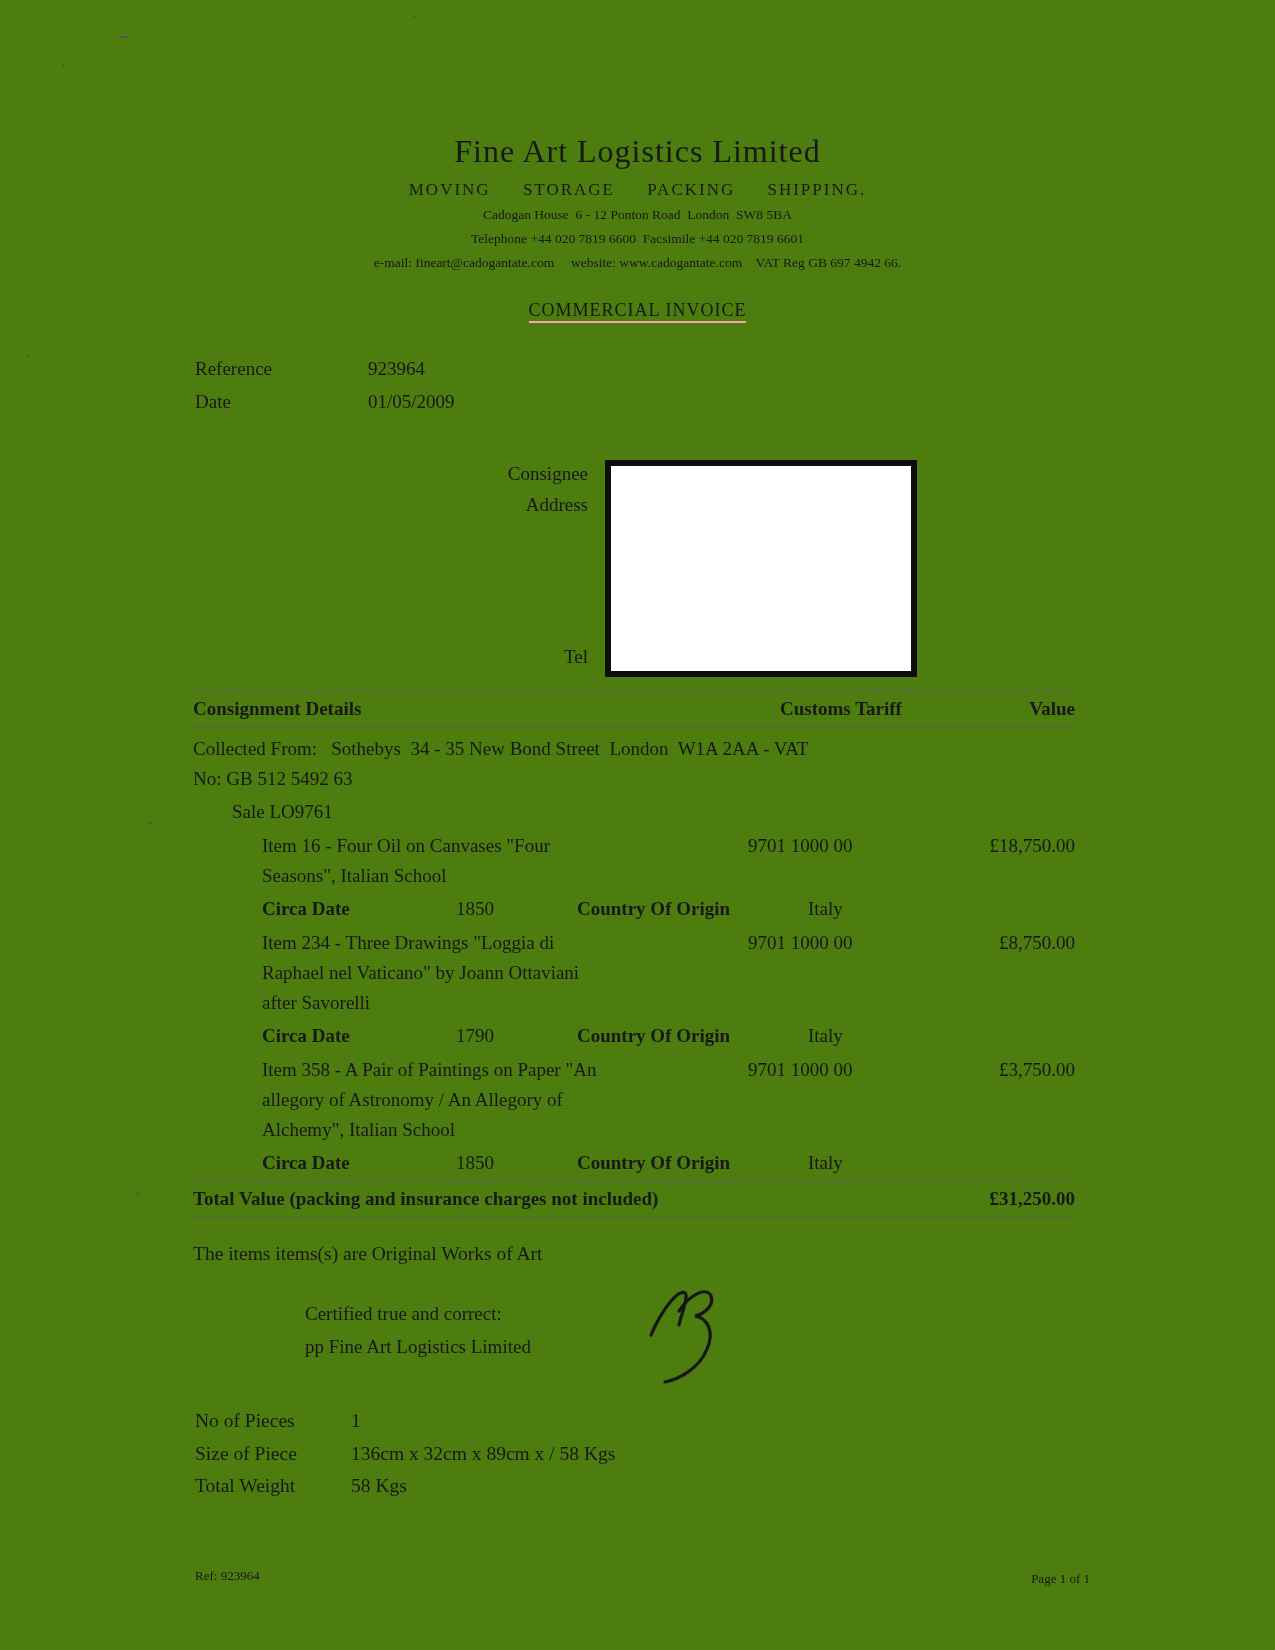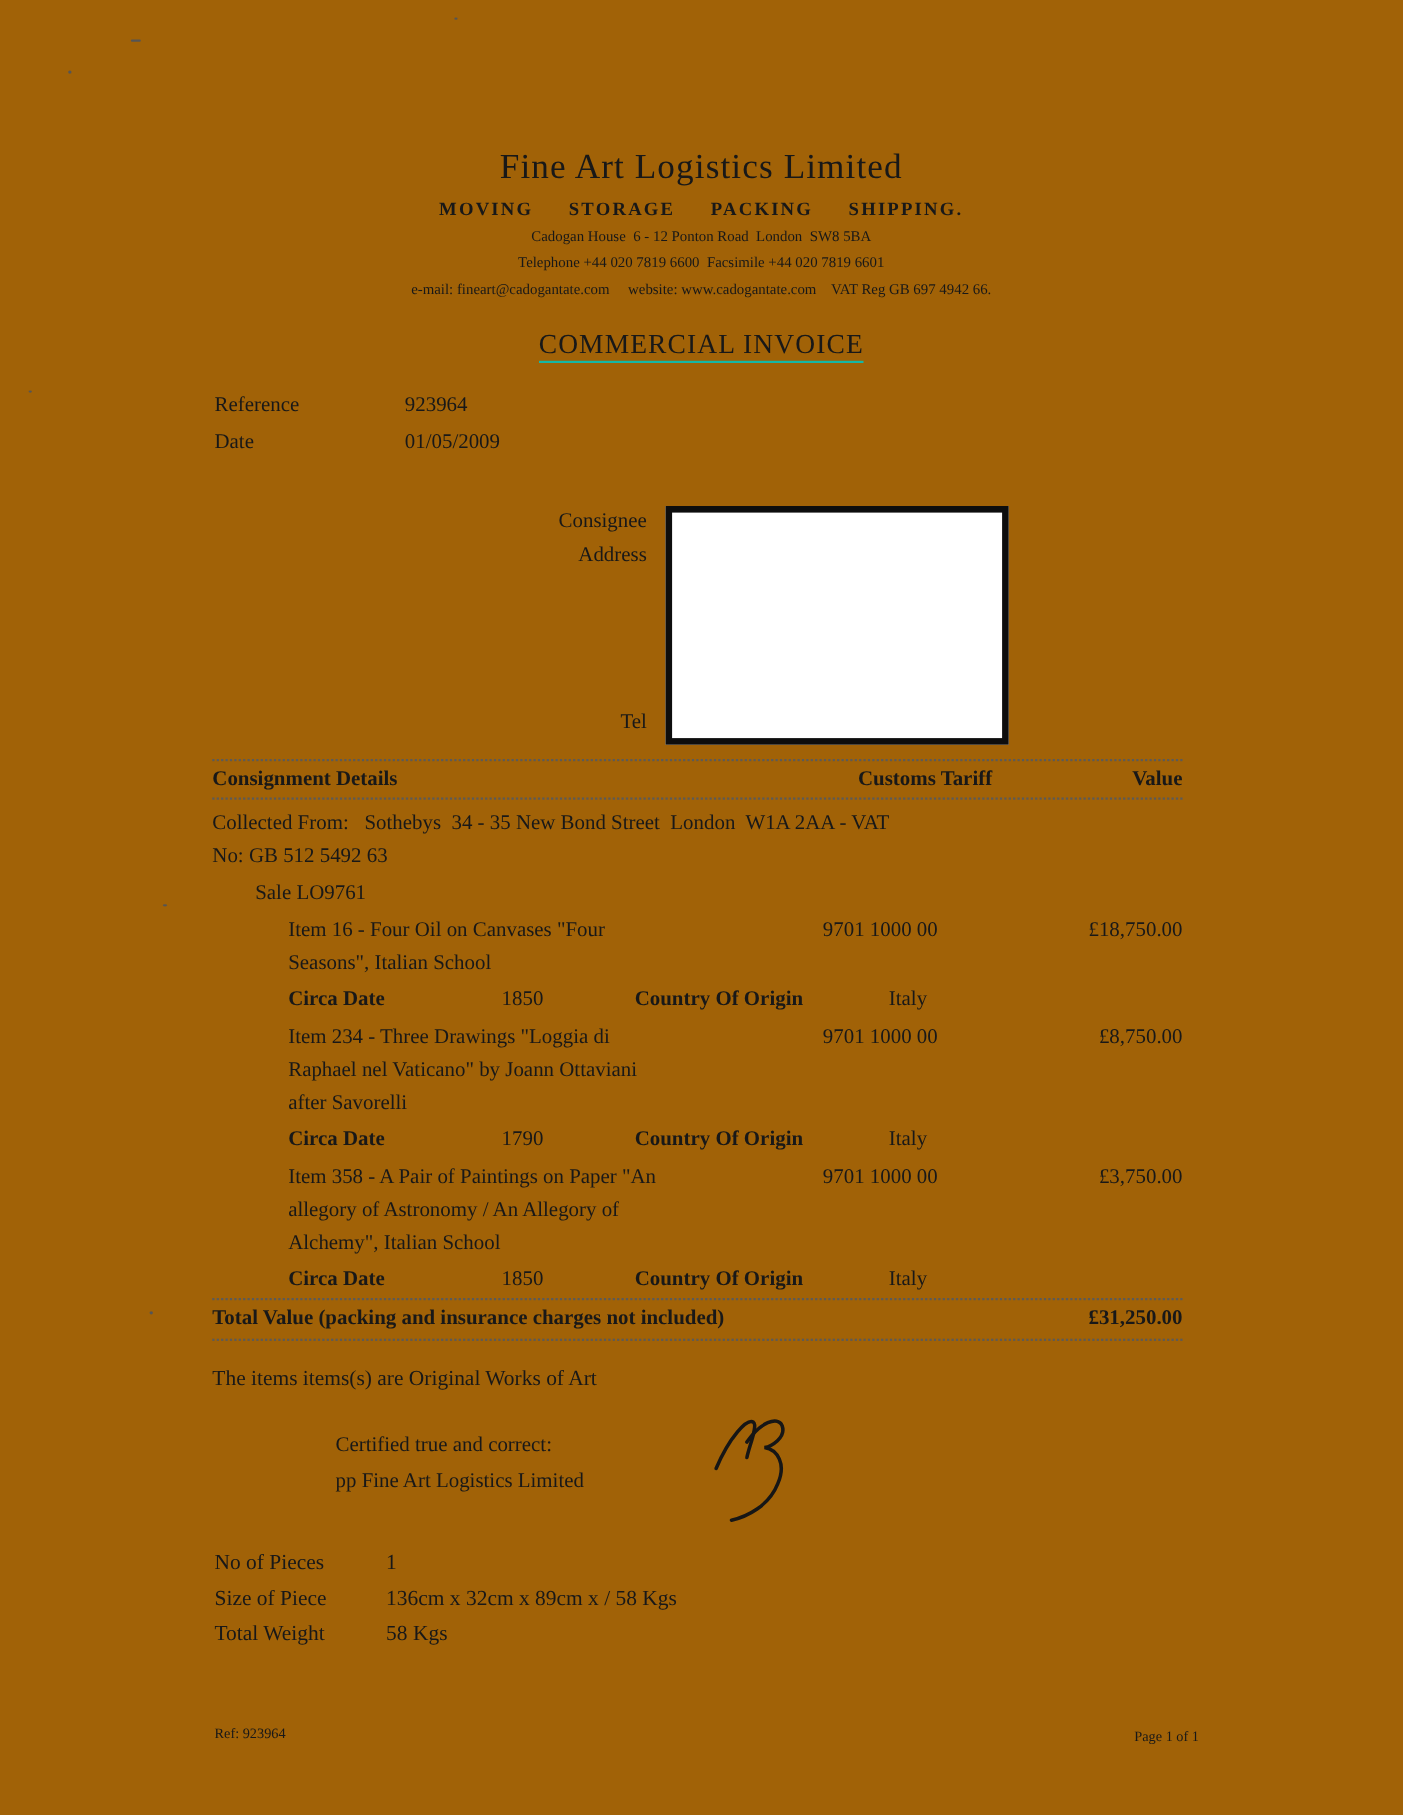--- a/index.html
+++ b/index.html
@@ -1,40 +1,40 @@
 <!DOCTYPE html>
 <html><head>
 <meta charset="utf-8">
 <style>
   html,body{margin:0;padding:0;background:#e8e8e8;}
   .page{
     position:relative;
     width:1275px;height:1650px;
     margin:0 auto;
-    background:#a16207;
+    background:#4d7c0f;
     font-family:"Liberation Serif","DejaVu Serif",serif;
     color:#181818;
     overflow:hidden;
   }
   .pre{white-space:pre-wrap;}
 
   
   .speck{position:absolute;background:#555;border-radius:50%;}
 
   
   .letterhead{position:absolute;top:133px;left:0;width:100%;text-align:center;}
   .company{font-size:32px;letter-spacing:1px;}
-  .tagline{margin-top:10px;font-size:17px;letter-spacing:2px;word-spacing:26px;font-weight:bold;}
+  .tagline{margin-top:10px;font-size:17px;letter-spacing:2px;word-spacing:26px;}
   .addr{margin-top:6px;font-size:13.5px;line-height:18px;}
 
   
   .doc-title{position:absolute;top:300px;left:0;width:100%;text-align:center;}
   .doc-title span{
-    font-size:25px;letter-spacing:1px;
-    border-bottom:2px solid #14b8a6;padding-bottom:1px;
+    font-size:18px;letter-spacing:1px;
+    border-bottom:2px solid #fca5a5;padding-bottom:1px;
   }
 
   
   .meta{position:absolute;left:195px;top:352px;font-size:19px;line-height:33px;}
   .meta-row{display:flex;}
   .meta-label{width:173px;}
 
   
   .consignee-area{position:absolute;left:0;top:458px;width:1000px;height:222px;}
   .consignee-labels{position:absolute;left:0;top:0;width:588px;height:218px;

